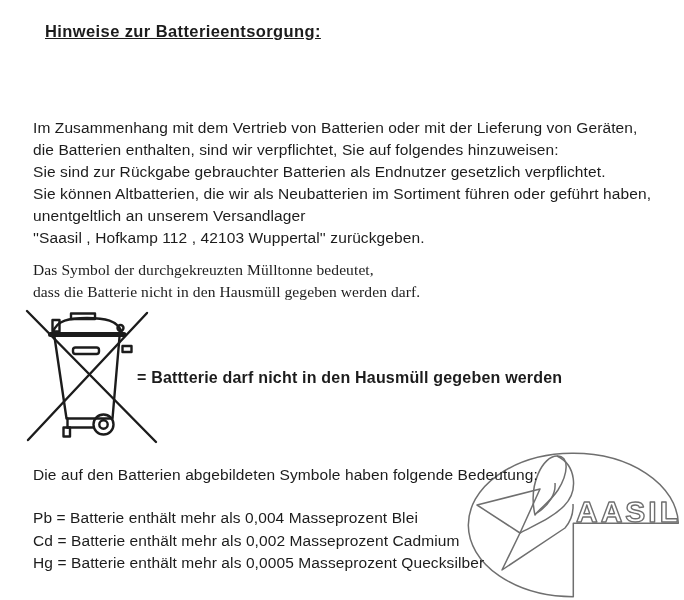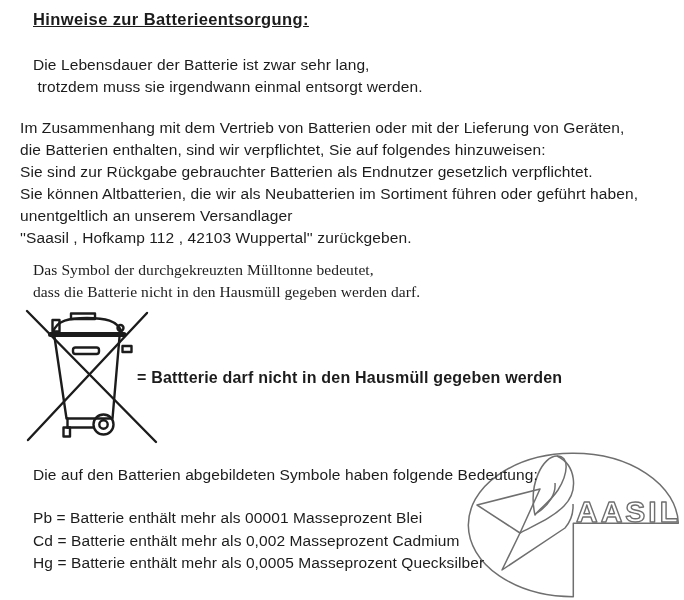--- a/index.html
+++ b/index.html
@@ -8,45 +8,43 @@
     background:var(--background,#ffffff);
     color:var(--text,#1c1c1c);
     font-family:"Liberation Sans",sans-serif;
   }
   .para{
     position:absolute;margin:0;z-index:2;
     font-size:15.5px;line-height:22px;letter-spacing:.1px;
     white-space:pre-wrap;
   }
   #p-title{
-    position:absolute;left:33px;top:10px;margin:0;z-index:2;
+    position:absolute;left:33px;top:10px;margin:12px;z-index:2;
     font-size:16.5px;font-weight:bold;letter-spacing:.4px;
     text-decoration:underline;
   }
   #p-lifespan{left:33px;top:54px;}
-  #p-obligation{left:20px;top:117px;}
+  #p-obligation{left:33px;top:117px;}
   #p-symbol{left:33px;top:259px;font-family:Liberation Serif, serif;}
   #p-caption{left:137px;top:368px;font-weight:bold;font-size:16px;line-height:20px;letter-spacing:.2px;}
   #p-intro{left:33px;top:464px;}
   #p-substances{left:33px;top:507px;line-height:22.5px;}
   #bin{position:absolute;left:22px;top:300px;width:142px;height:150px;z-index:2;}
   #watermark{position:absolute;left:452px;top:438px;width:232px;height:162px;z-index:1;text-align:center;}
   #watermark text{
     font-family:"Liberation Sans",sans-serif;font-weight:bold;font-size:30px;letter-spacing:3px;
   }
 </style>
 </head>
 <body>
 
 <div id="page">
 
   <h1 id="p-title">Hinweise zur Batterieentsorgung:</h1>
 
-  <p class="para" id="p-lifespan">Die Lebensdauer der Batterie ist zwar sehr lang,
- trotzdem muss sie irgendwann einmal entsorgt werden.</p>
 
   <p class="para" id="p-obligation">Im Zusammenhang mit dem Vertrieb von Batterien oder mit der Lieferung von Geräten,
 die Batterien enthalten, sind wir verpflichtet, Sie auf folgendes hinzuweisen:
 Sie sind zur Rückgabe gebrauchter Batterien als Endnutzer gesetzlich verpflichtet.
 Sie können Altbatterien, die wir als Neubatterien im Sortiment führen oder geführt haben,
 unentgeltlich an unserem Versandlager
 ''Saasil , Hofkamp 112 , 42103 Wuppertal'' zurückgeben.</p>
 
   <p class="para" id="p-symbol">Das Symbol der durchgekreuzten Mülltonne bedeutet,
 dass die Batterie nicht in den Hausmüll gegeben werden darf.</p>
@@ -70,21 +68,21 @@
         <line x1="44.5" y1="127.5" x2="70.5" y2="127.5"></line>
         <rect x="40.5" y="127.5" width="6.5" height="9"></rect>
       </g>
     </svg>
   </div>
 
   <p class="para" id="p-caption">= Battterie darf nicht in den Hausmüll gegeben werden</p>
 
   <p class="para" id="p-intro">Die auf den Batterien abgebildeten Symbole haben folgende Bedeutung:</p>
 
-  <p class="para" id="p-substances">Pb = Batterie enthält mehr als 00001 Masseprozent Blei
+  <p class="para" id="p-substances">Pb = Batterie enthält mehr als 0,004 Masseprozent Blei
 Cd = Batterie enthält mehr als 0,002 Masseprozent Cadmium
 Hg = Batterie enthält mehr als 0,0005 Masseprozent Quecksilber</p>
 
   <div id="watermark">
     <svg viewBox="0 0 232 162" width="232" height="162" aria-hidden="true">
       <g fill="none" stroke="var(--watermark,#6f6f6f)" stroke-width="1.5" stroke-linejoin="round">
         <path d="M 226.3 85.3 A 105 71.7 0 1 0 121.3 158.7 L 121.3 85.3 Z"></path>
         <path d="M 83 77 C 76 46 91 18 105 18 C 118 18 116 36 106 52 C 98 64 88 70 83 77 Z"></path>
         <path d="M 105 18 C 124 27 127 53 112 68 C 100 80 85 86 68 95"></path>
         <path d="M 88 51 L 25 67 L 68 95 Z"></path>

